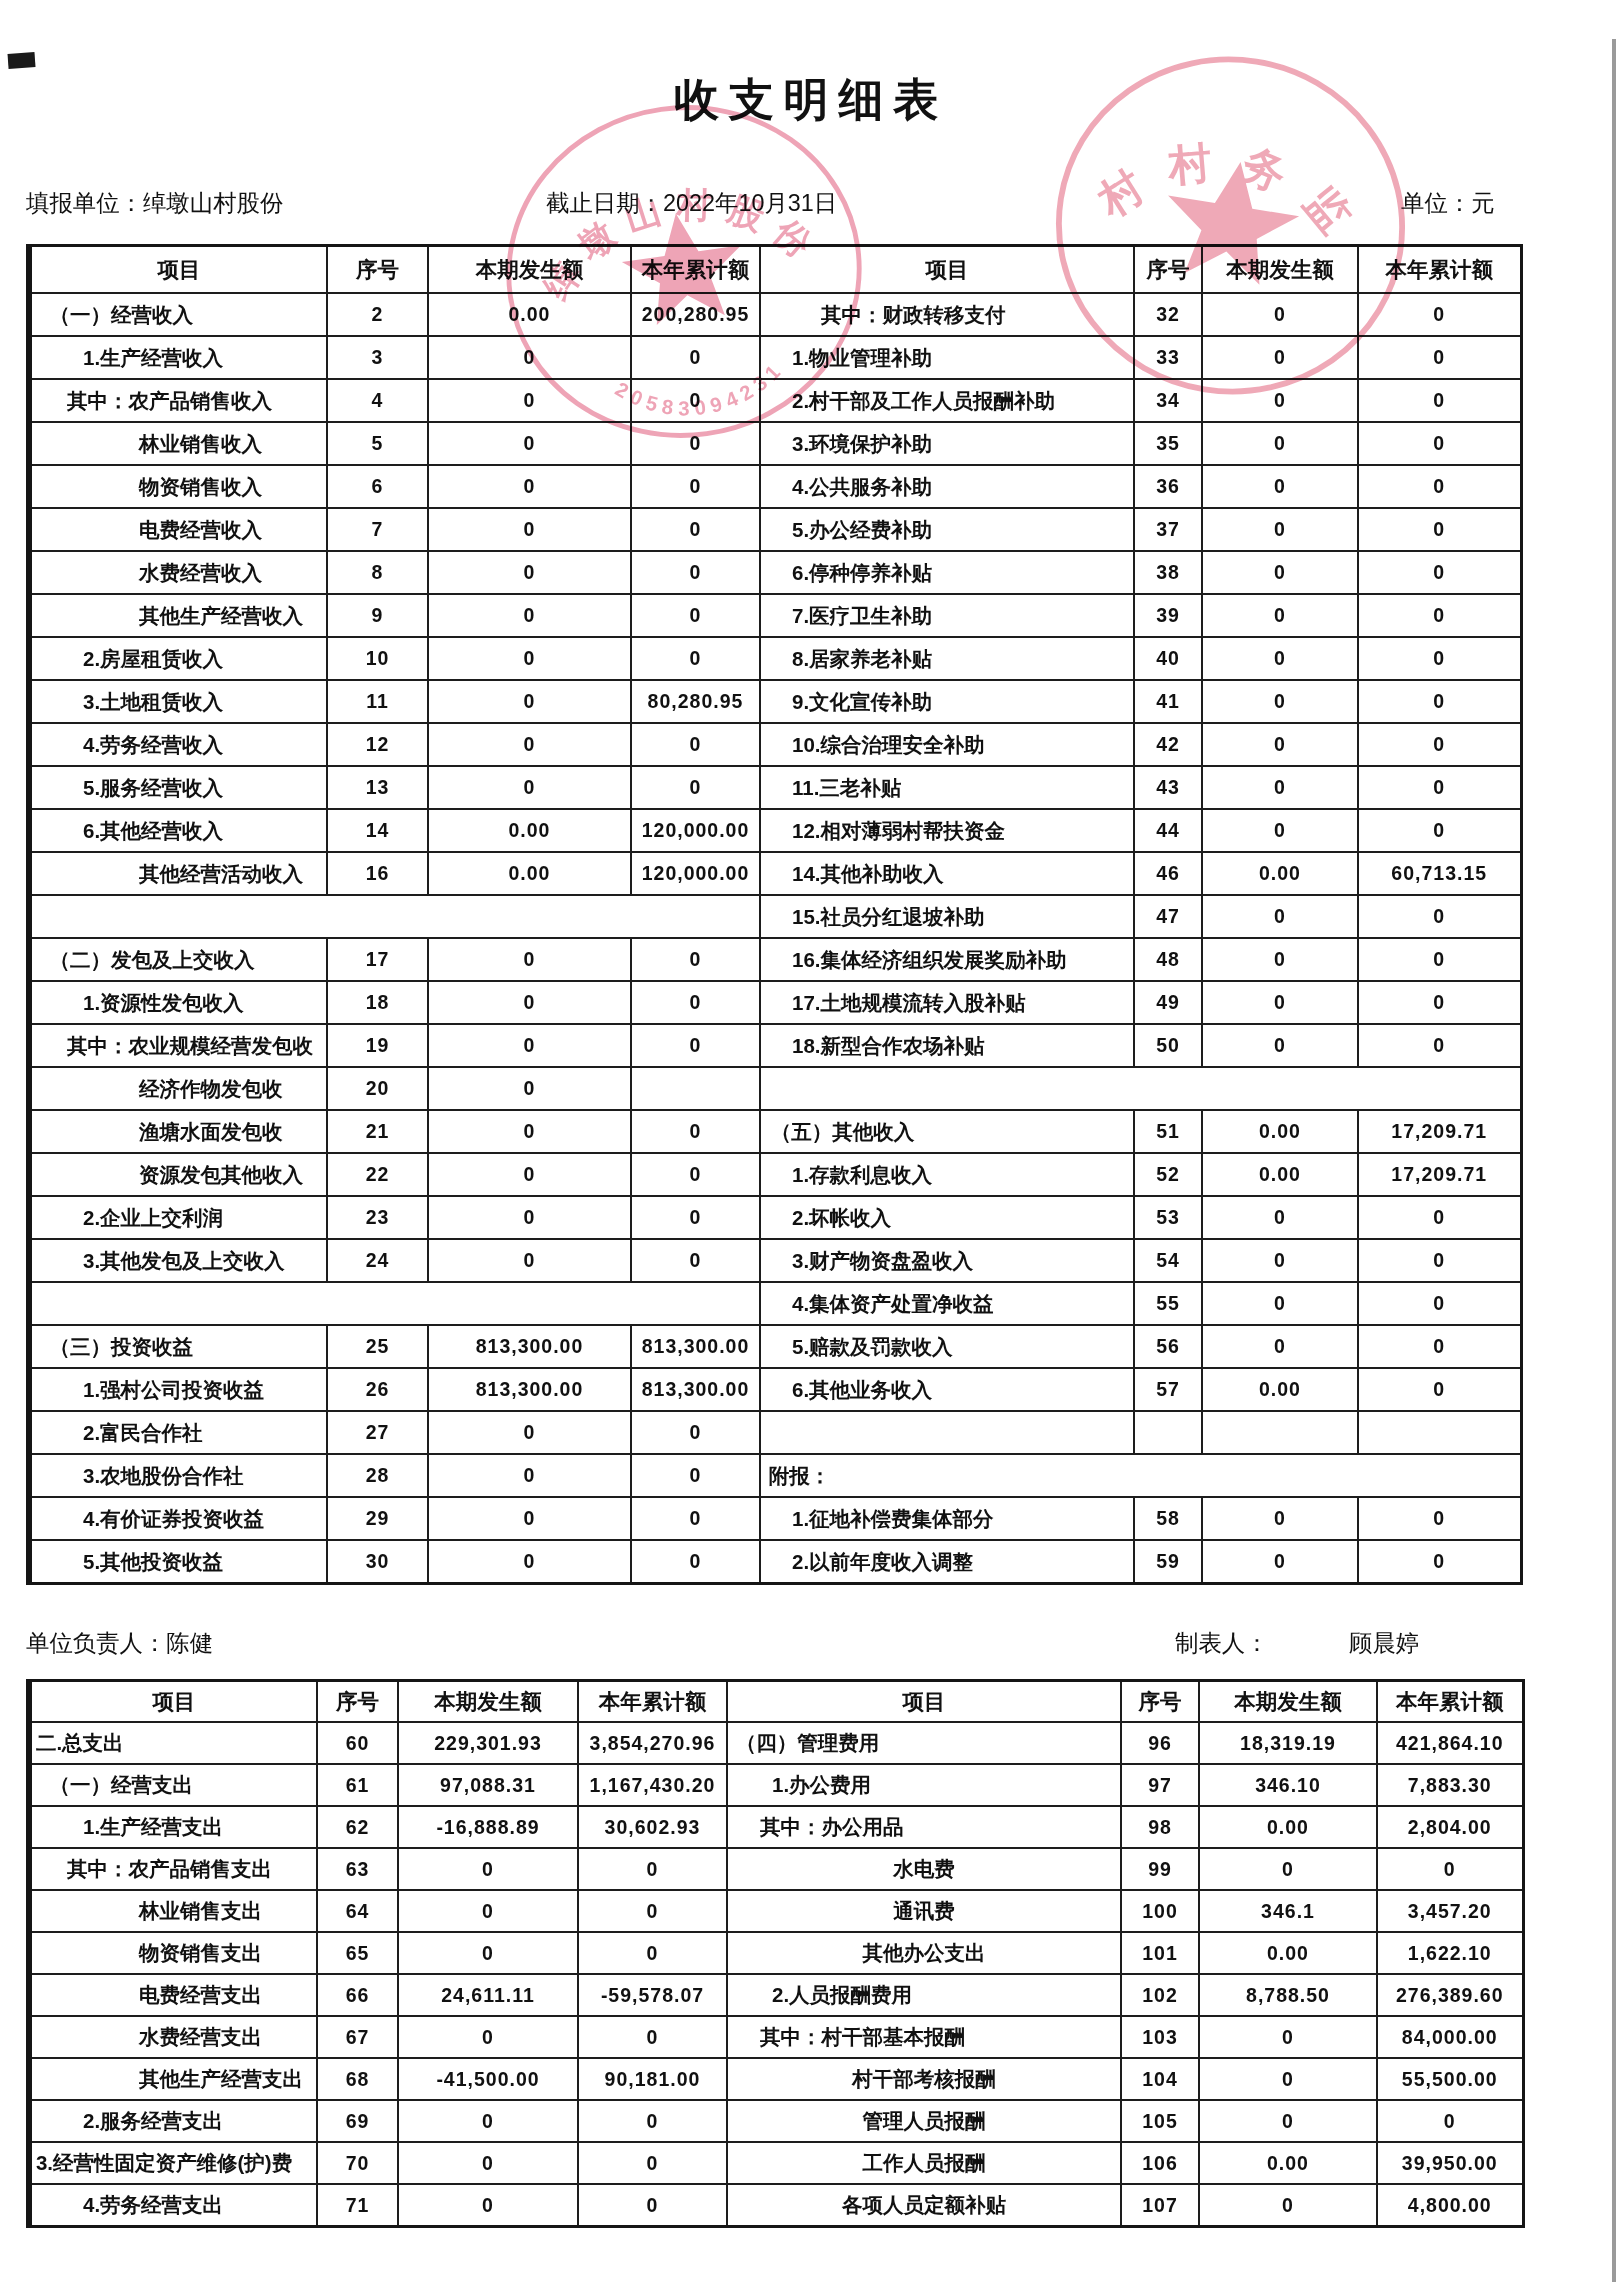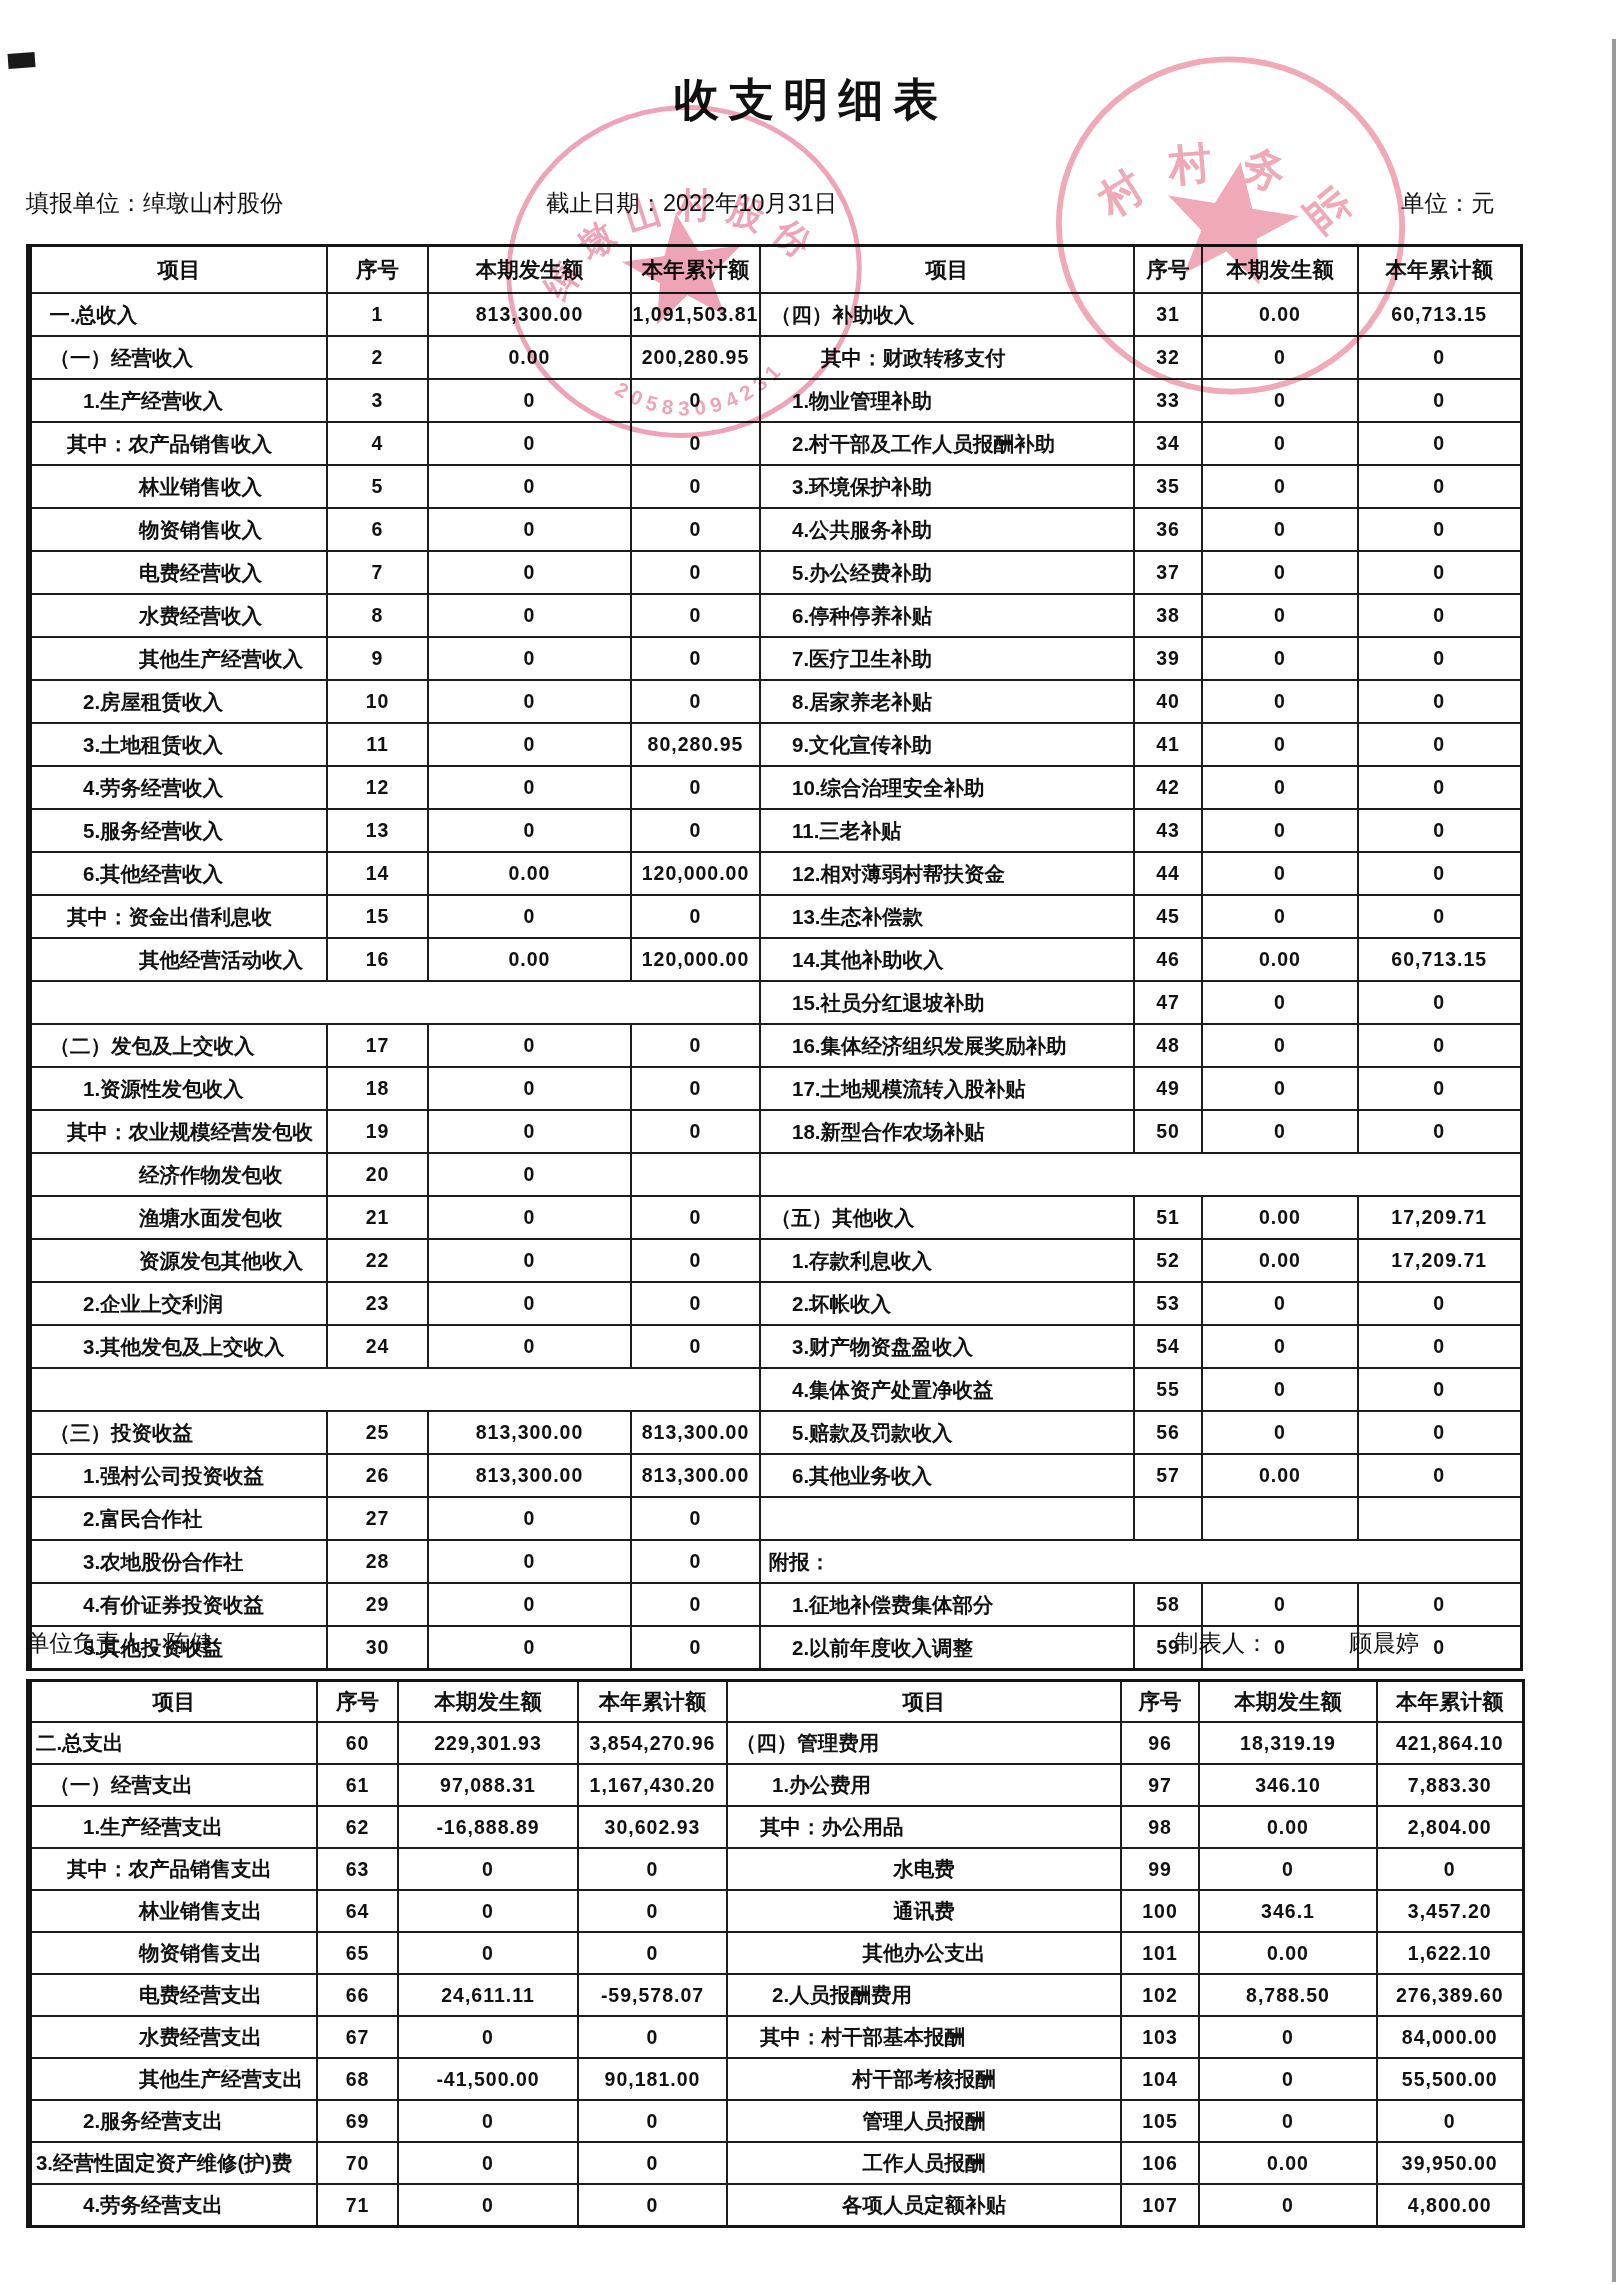--- a/index.html
+++ b/index.html
@@ -65,30 +65,20 @@
           <th>本期发生额</th>
           <th>本年累计额</th>
           <th>项目</th>
           <th>序号</th>
           <th>本期发生额</th>
           <th>本年累计额</th>
         </tr>
       </thead>
       <tbody>
         <tr>
-          <td class="item Ls">一.总收入</td>
-          <td class="seq">1</td>
-          <td class="amt">813,300.00</td>
-          <td class="amt">1,091,503.81</td>
-          <td class="item Rs">（四）补助收入</td>
-          <td class="seq">31</td>
-          <td class="amt">0.00</td>
-          <td class="amt">60,713.15</td>
-        </tr>
-        <tr>
           <td class="item Ls">（一）经营收入</td>
           <td class="seq">2</td>
           <td class="amt">0.00</td>
           <td class="amt">200,280.95</td>
           <td class="item Rq">其中：财政转移支付</td>
           <td class="seq">32</td>
           <td class="amt">0</td>
           <td class="amt">0</td>
         </tr>
         <tr>
@@ -201,30 +191,20 @@
           <td class="amt">0</td>
           <td class="amt">0</td>
         </tr>
         <tr>
           <td class="item Ln">6.其他经营收入</td>
           <td class="seq">14</td>
           <td class="amt">0.00</td>
           <td class="amt">120,000.00</td>
           <td class="item Rn">12.相对薄弱村帮扶资金</td>
           <td class="seq">44</td>
-          <td class="amt">0</td>
-          <td class="amt">0</td>
-        </tr>
-        <tr>
-          <td class="item Lq">其中：资金出借利息收</td>
-          <td class="seq">15</td>
-          <td class="amt">0</td>
-          <td class="amt">0</td>
-          <td class="item Rn">13.生态补偿款</td>
-          <td class="seq">45</td>
           <td class="amt">0</td>
           <td class="amt">0</td>
         </tr>
         <tr>
           <td class="item Ld">其他经营活动收入</td>
           <td class="seq">16</td>
           <td class="amt">0.00</td>
           <td class="amt">120,000.00</td>
           <td class="item Rn">14.其他补助收入</td>
           <td class="seq">46</td>

